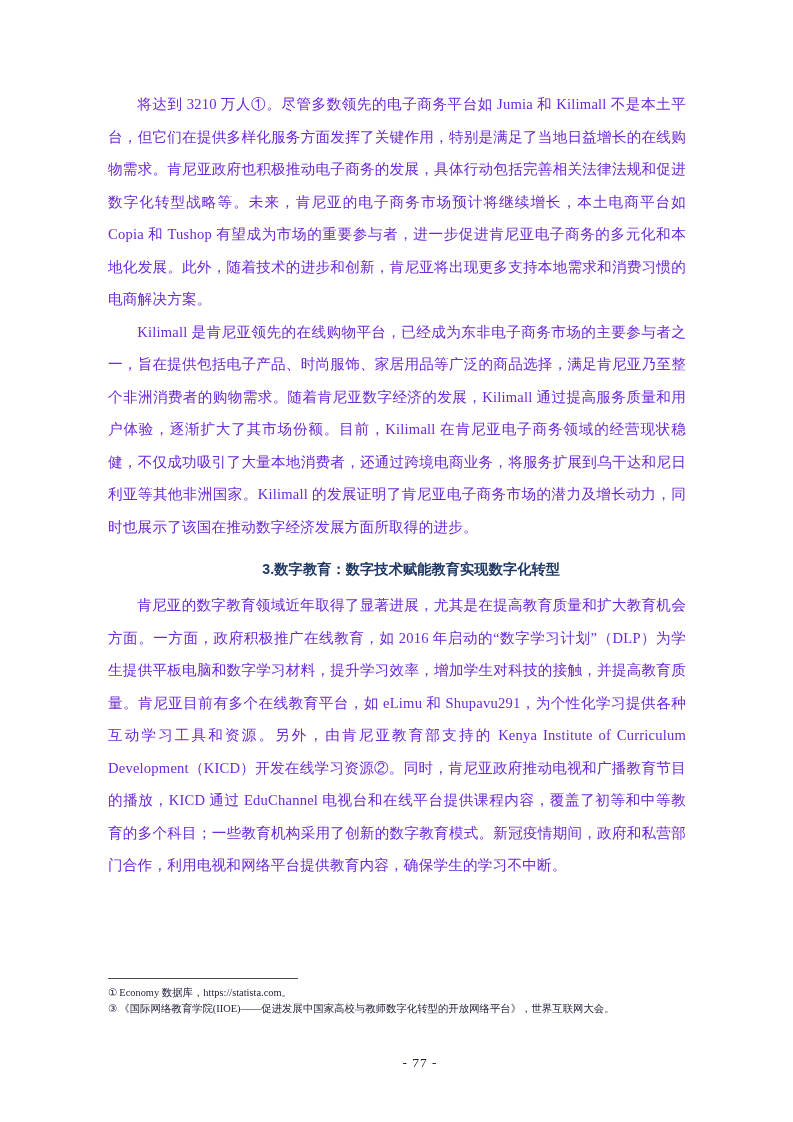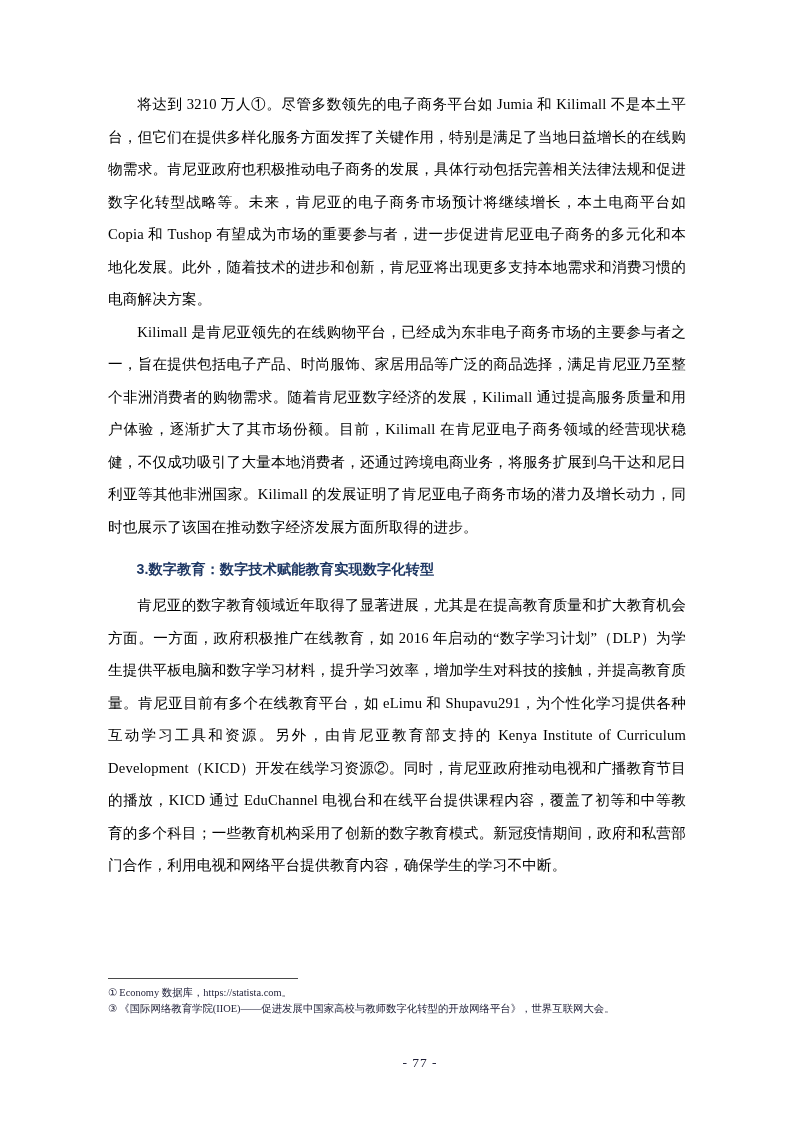--- a/index.html
+++ b/index.html
@@ -24,32 +24,33 @@
     top: 88px;
     width: 578px;
   }
   p.body {
     margin: 0 0 0 0;
     font-size: 14.6px;
     line-height: 32.5px;
     text-align: justify;
     text-justify: inter-ideograph;
     text-indent: 2em;
-    color: #000000;
+    color: #6d28d9;
     letter-spacing: 0.2px;
   }
   .heading {
     margin: 10px 0 4px 0;
     font-size: 14.2px;
     line-height: 32px;
     font-weight: bold;
     color: #1f3864;
     text-indent: 2em;
     font-family: "Liberation Sans", "DejaVu Sans", sans-serif;
     letter-spacing: 0.1px;
+    text-align: center;
   }
   .footnotes {
     position: absolute;
     left: 108px;
     top: 978px;
     width: 580px;
   }
   .fn-rule {
     width: 190px;
     height: 1px;

